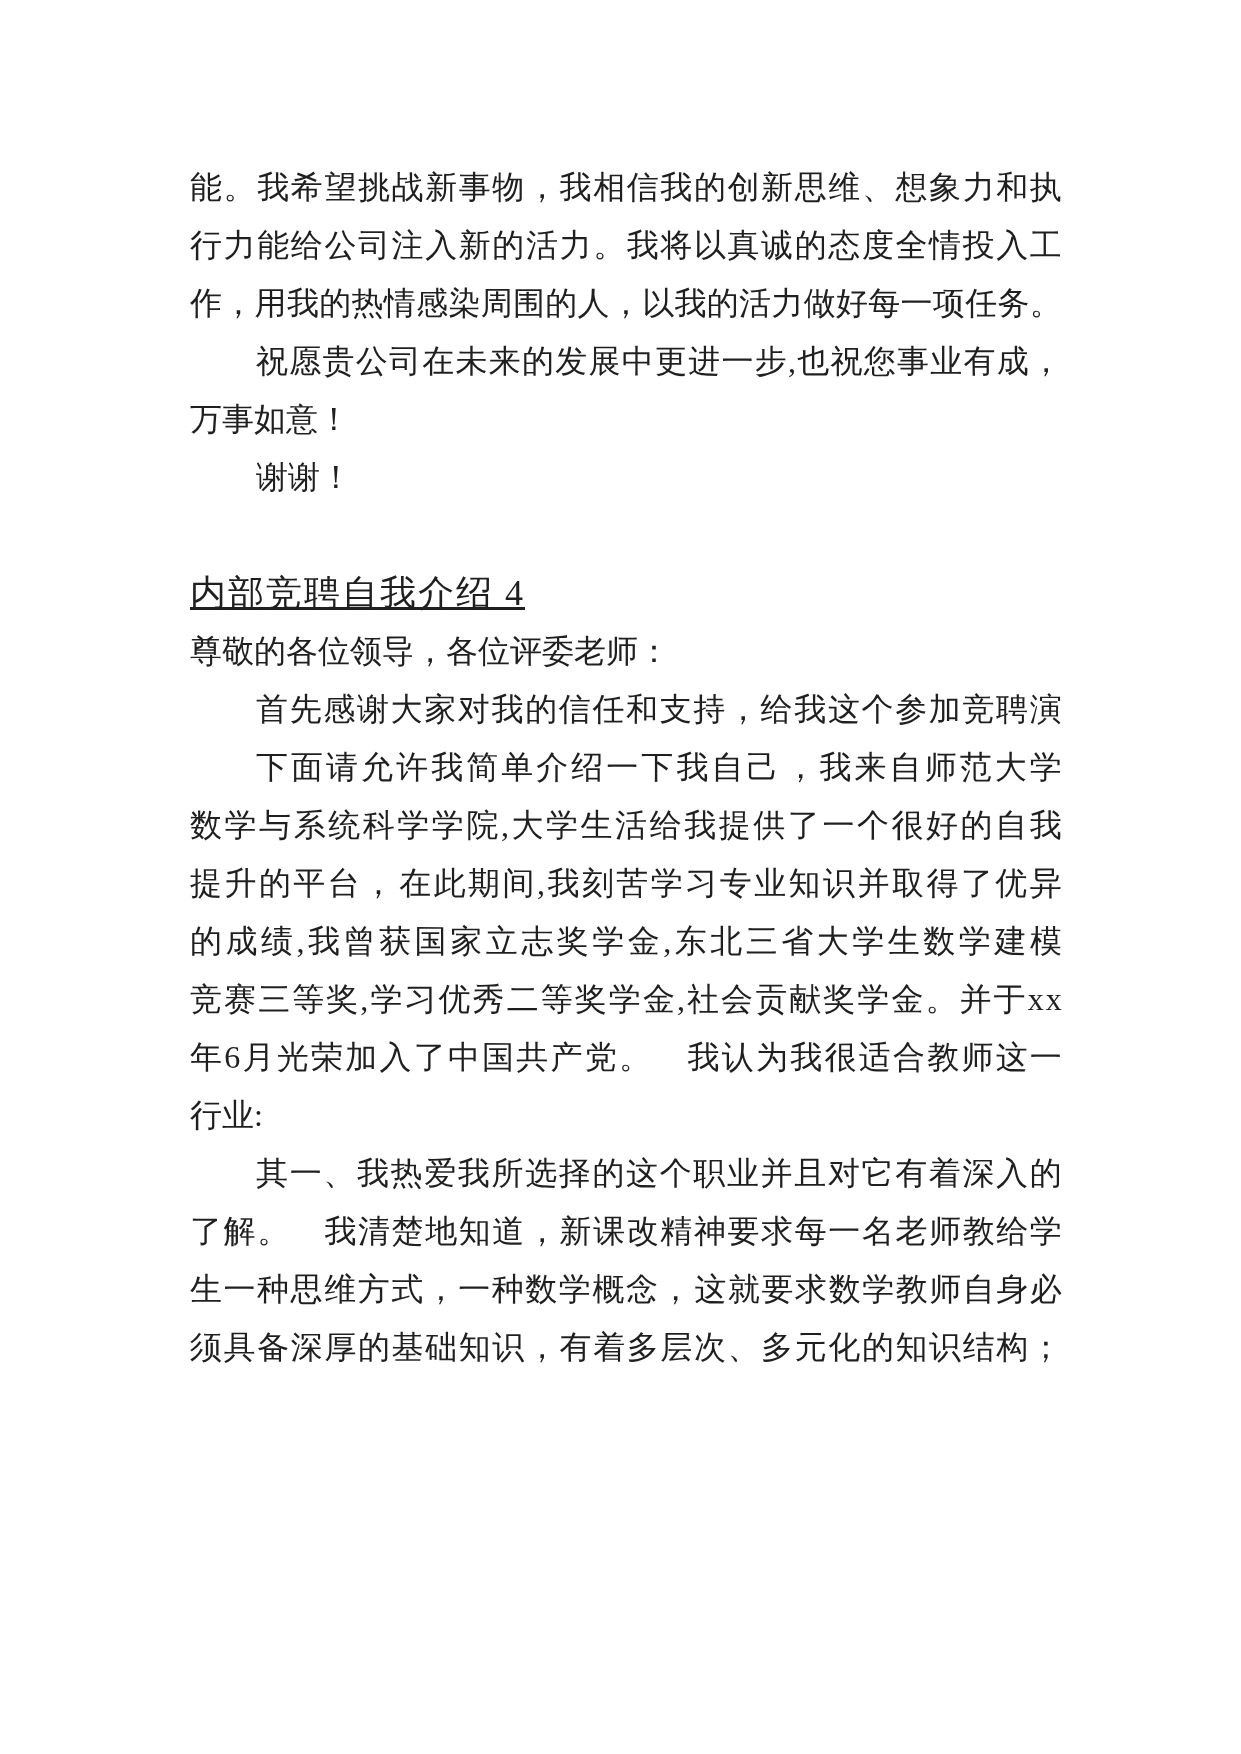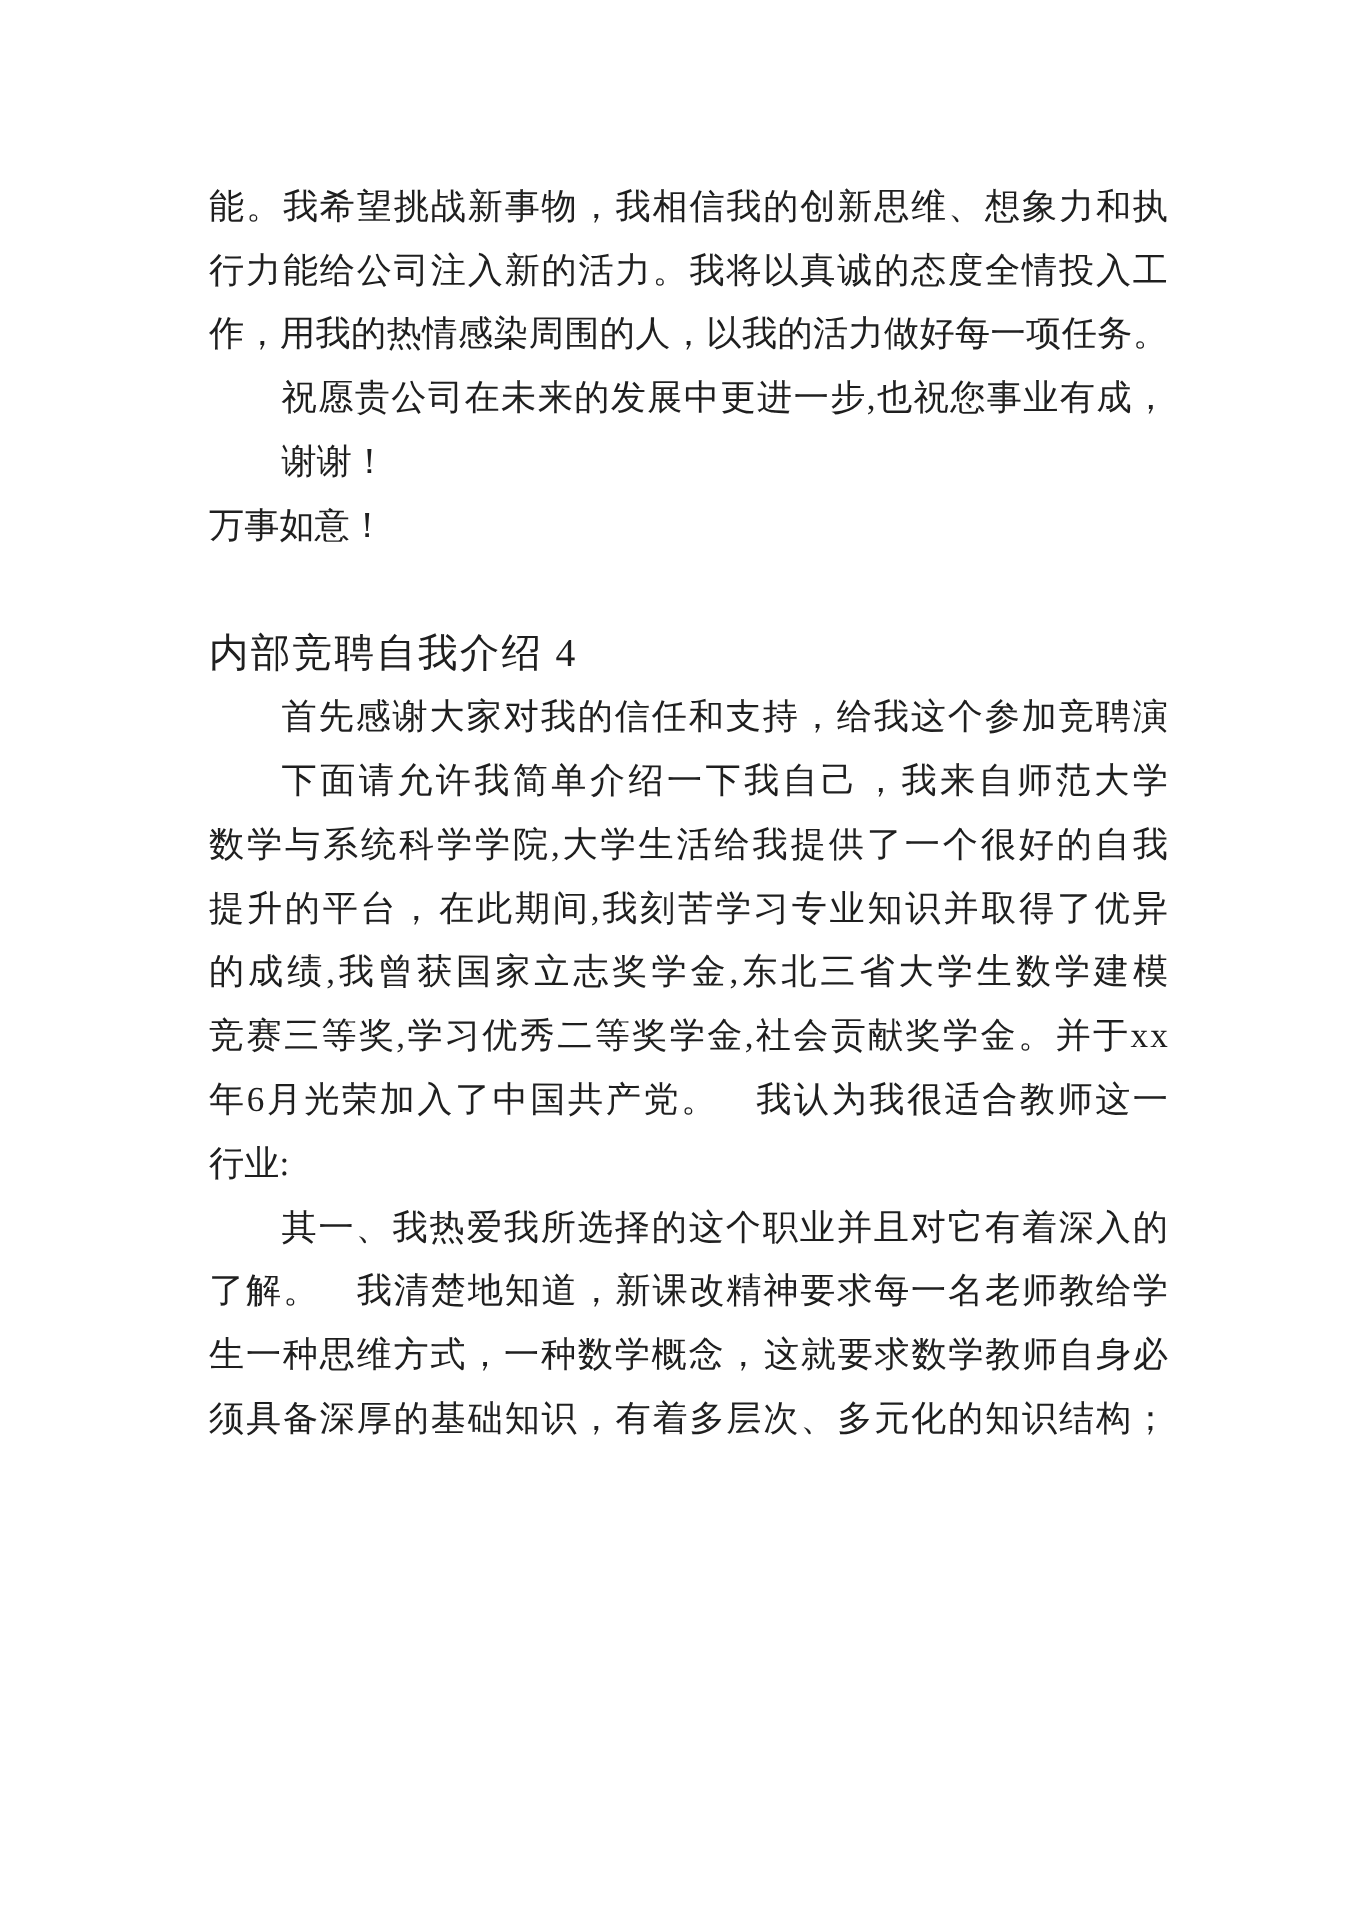--- a/index.html
+++ b/index.html
@@ -44,20 +44,21 @@
     justify-content: space-between;
     align-items: baseline;
     white-space: normal;
   }
   .line.heading {
     font-size: 36px;
     letter-spacing: 2px;
   }
   .line.gap-before {
     margin-top: 58px;
+    text-decoration: underline;
   }
 </style>
 </head>
 <body>
 
 <div class="page">
   <div class="text-block" id="text-block">
       <div class="line fill">
         <span>能</span>
         <span>。</span>
@@ -163,23 +164,24 @@
         <span>,</span>
         <span>也</span>
         <span>祝</span>
         <span>您</span>
         <span>事</span>
         <span>业</span>
         <span>有</span>
         <span>成</span>
         <span>，</span>
       </div>
+      <div class="line">万事如意！</div>
       <div class="line indent">谢谢！</div>
-      <div class="line">万事如意！</div>
       <div class="line heading gap-before">内部竞聘自我介绍 4</div>
+      <div class="line">尊敬的各位领导，各位评委老师：</div>
       <div class="line fill indent">
         <span>首</span>
         <span>先</span>
         <span>感</span>
         <span>谢</span>
         <span>大</span>
         <span>家</span>
         <span>对</span>
         <span>我</span>
         <span>的</span>

